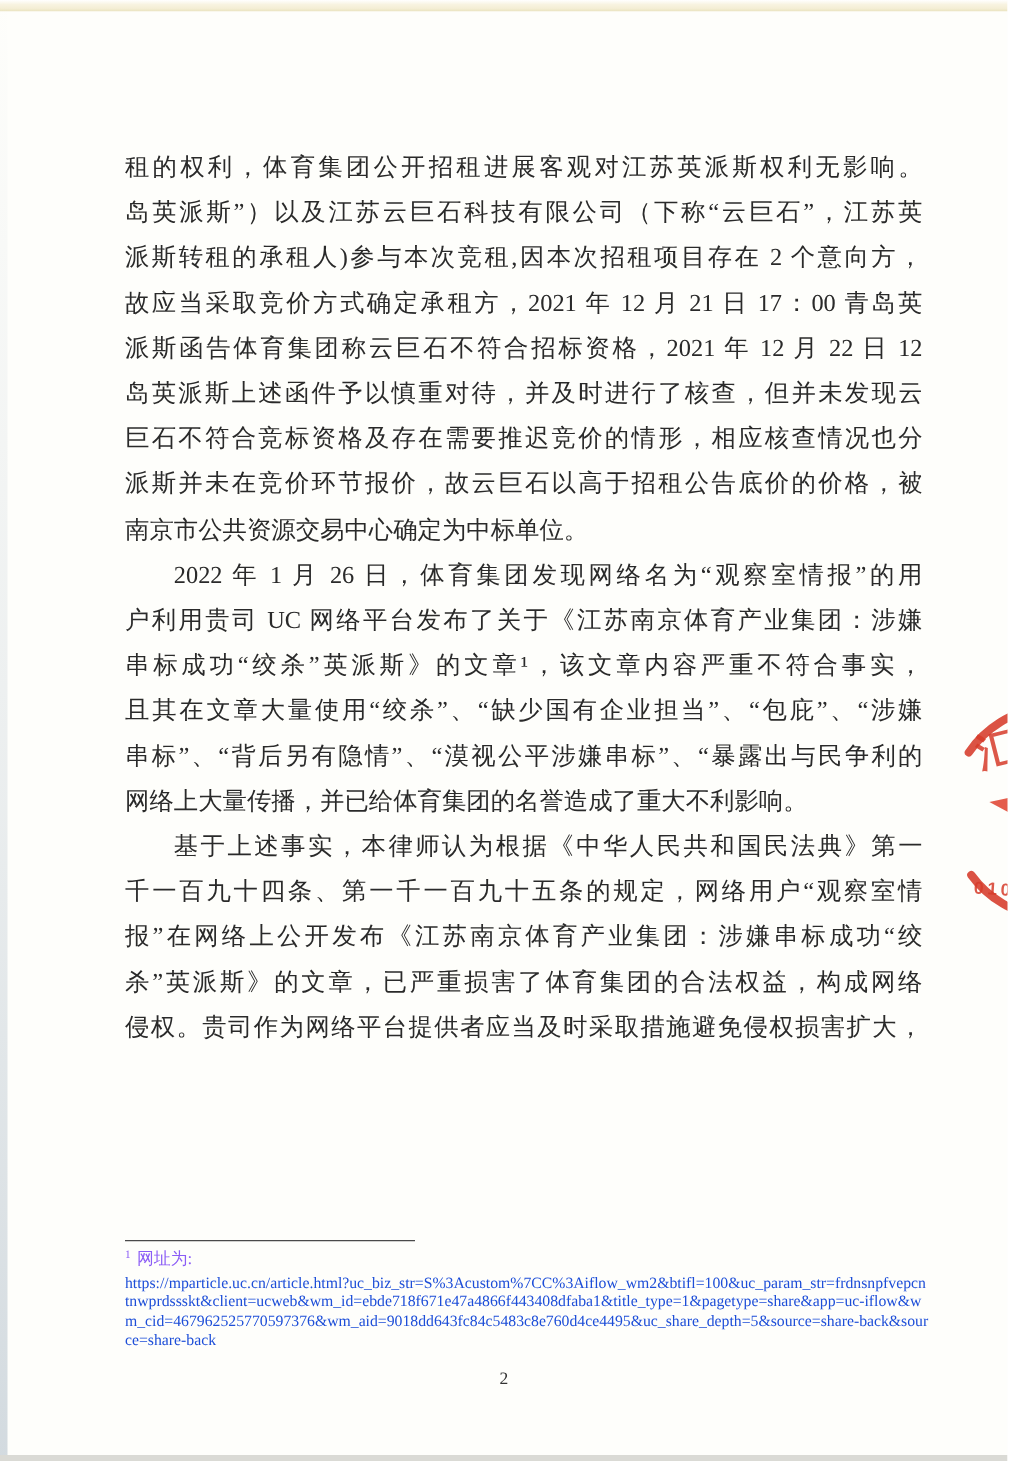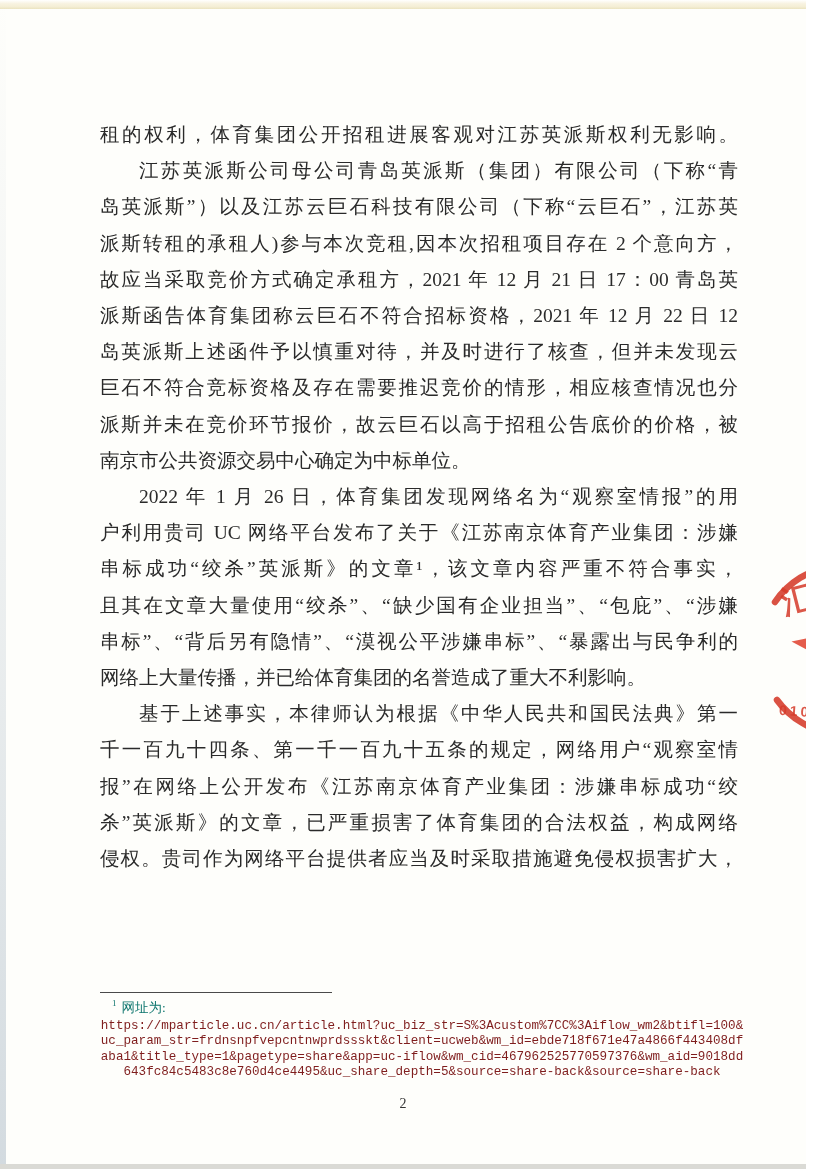--- a/index.html
+++ b/index.html
@@ -39,31 +39,30 @@
   .body-line { white-space: normal; }
   .body-line.justify { text-align: justify; text-align-last: justify; }
   .body-line.indent { text-indent: 39px; }
 
   
   .footnote-rule {
     position: absolute; left: 100px; top: 992px; width: 232px;
     border-top: 1.5px solid #4a4a4a;
   }
   .footnote-label {
-    position: absolute; left: 112px; top: 998px;
-    font-size: 13.5px; color: #0f766e;
+    position: absolute; left: 100px; top: 998px;
+    font-size: 13.5px; color: #8b5cf6;
   }
   .footnote-label sup { font-size: 9px; margin-right: 5px; }
   .footnote-url {
     position: absolute; left: 100px; top: 1019px; width: 644px;
-    font-family: Liberation Mono, monospace;
+    font-family: Liberation Serif, serif;
     font-size: 12.6px; line-height: 15.4px;
-    color: #7f1d1d;
+    color: #1d4ed8;
     word-break: break-all;
-    text-align: center;
   }
 
   .page-number {
     position: absolute; left: 0; right: 0; top: 1096px;
     text-align: center; font-size: 14px; color: #333333;
   }
 
   
   .stamp {
     position: absolute; left: 737px; top: 548px; width: 90px; height: 200px;
@@ -78,21 +77,20 @@
 <body>
 
 <div class="page">
 
   <div class="edge-top"></div>
   <div class="edge-left"></div>
   <div class="edge-bottom"></div>
 
   <div class="body-text">
       <div class="body-line justify">租的权利，体育集团公开招租进展客观对江苏英派斯权利无影响。</div>
-      <div class="body-line indent justify">江苏英派斯公司母公司青岛英派斯（集团）有限公司（下称“青</div>
       <div class="body-line justify">岛英派斯”）以及江苏云巨石科技有限公司（下称“云巨石”，江苏英</div>
       <div class="body-line justify">派斯转租的承租人)参与本次竞租,因本次招租项目存在 2 个意向方，</div>
       <div class="body-line justify">故应当采取竞价方式确定承租方，2021 年 12 月 21 日 17：00 青岛英</div>
       <div class="body-line justify">派斯函告体育集团称云巨石不符合招标资格，2021 年 12 月 22 日 12</div>
       <div class="body-line justify">岛英派斯上述函件予以慎重对待，并及时进行了核查，但并未发现云</div>
       <div class="body-line justify">巨石不符合竞标资格及存在需要推迟竞价的情形，相应核查情况也分</div>
       <div class="body-line justify">派斯并未在竞价环节报价，故云巨石以高于招租公告底价的价格，被</div>
       <div class="body-line">南京市公共资源交易中心确定为中标单位。</div>
       <div class="body-line indent justify">2022 年 1 月 26 日，体育集团发现网络名为“观察室情报”的用</div>
       <div class="body-line justify">户利用贵司 UC 网络平台发布了关于《江苏南京体育产业集团：涉嫌</div>

